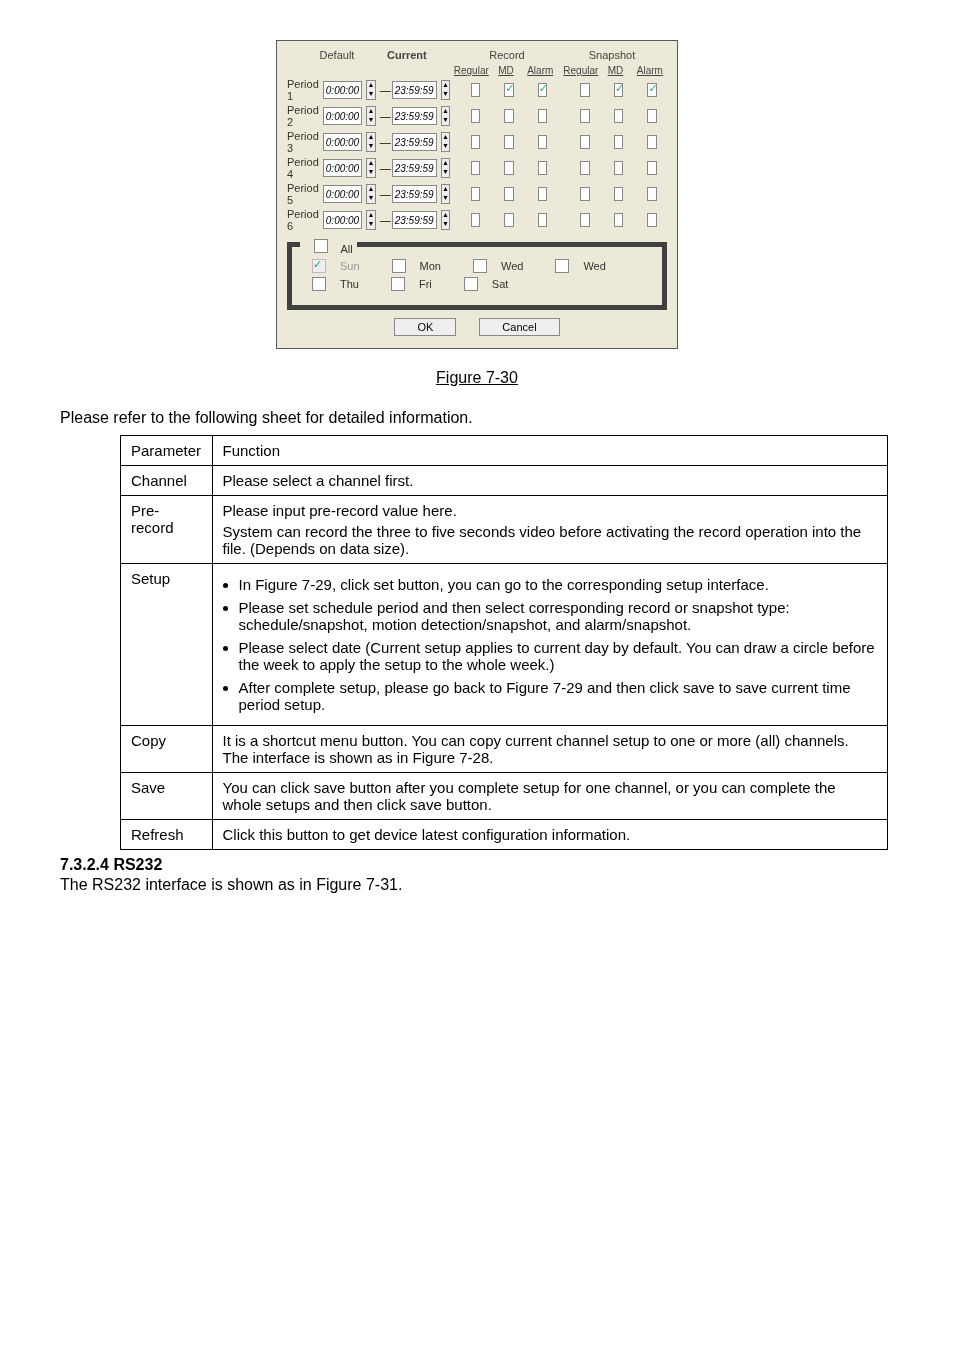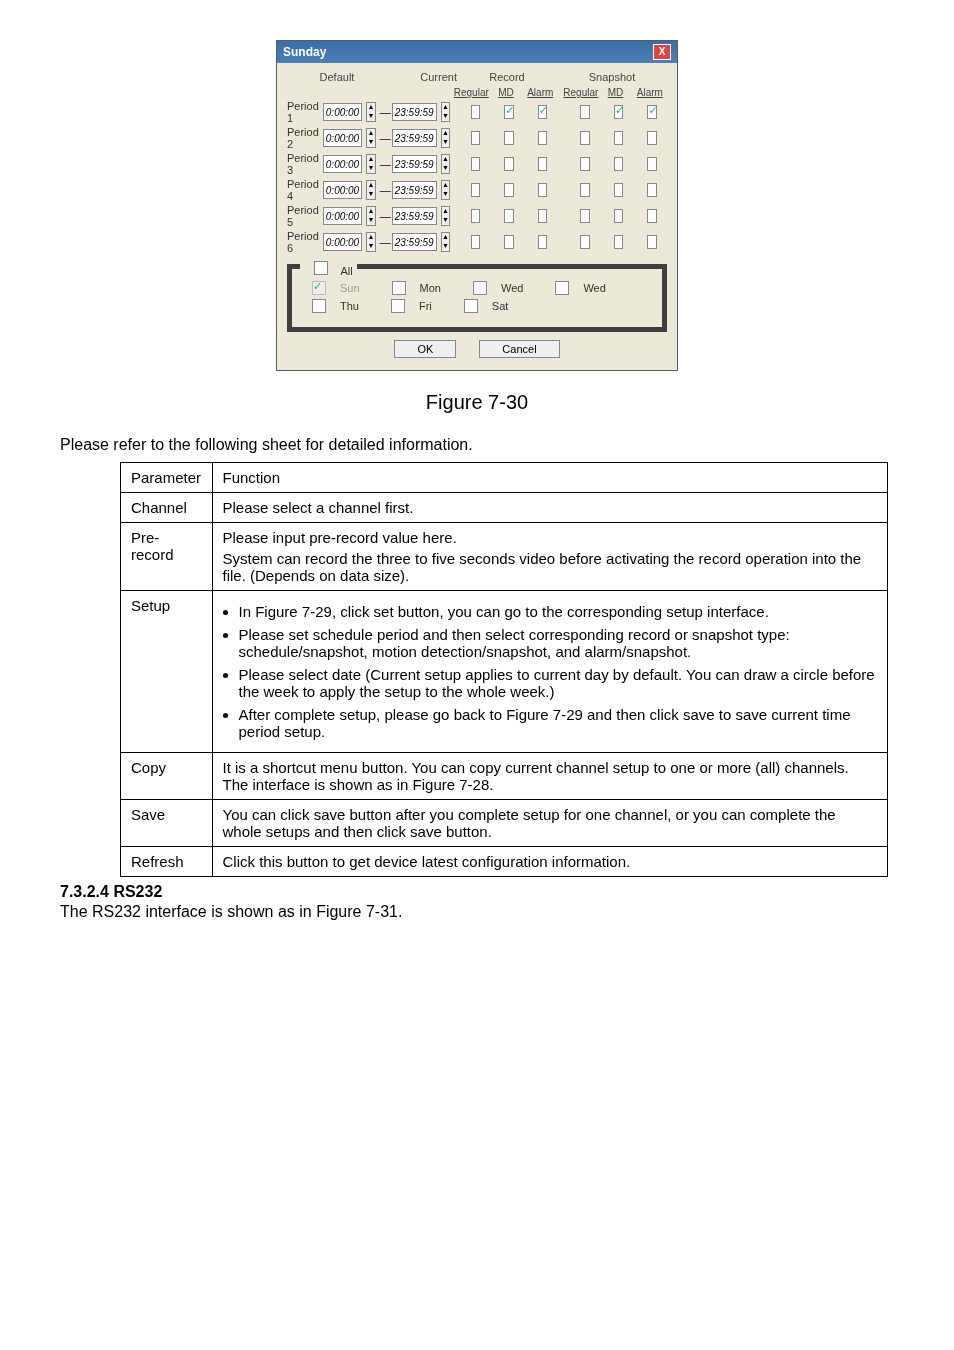--- a/index.html
+++ b/index.html
@@ -44,21 +44,21 @@
   .inner {
     padding: 8px 10px 12px 10px;
   }
 
   .header-row {
     display: flex;
     align-items: flex-end;
     margin-bottom: 4px;
   }
   .col-default { width: 100px; text-align: center; color:#444; }
-  .col-current { width: 70px; text-align: right; color:#444; }
+  .col-current { width: 70px; text-align: left; color:#444;font-weight:bold; }
   .col-record  { width: 100px; text-align: center; color:#444; }
   .col-snap    { width: 110px; text-align: center; color:#444; }
 
   .sub-row {
     display:flex;
     font-size:10px;
     color:#444;
     margin-bottom:2px;
     text-decoration:underline;
   }
@@ -135,21 +135,21 @@
   .btn {
     display:inline-block;
     border:1px solid #888;
     background:#efefef;
     padding:2px 22px;
     margin:0 10px;
     font-size:11px;
   }
 
   
-  .figcap { text-align:center; margin: 16px 0 22px 0; font-size:20px;}
+  .figcap { text-align:center; margin: 16px 0 22px 0; font-size:16px;text-decoration:underline;}
 
   .intro { margin: 0 0 8px 0; font-size:16px;}
 
   
   table.param {
     border-collapse: collapse;
     margin-left: 60px;
     width: 768px;
     font-size: 15px;
   }
@@ -163,24 +163,20 @@
   ul.bul { margin:4px 0 4px 16px; padding:0;}
   ul.bul li { margin:6px 0; list-style-type: disc;}
 
   .sec-head { font-size:16px; margin:6px 0 2px 0;font-weight:bold;}
   .sec-body { font-size:16px; margin:0;}
 </style>
 </head>
 <body>
 
 <div class="dialog">
-  <div class="title-bar">
-    <span>Sunday</span>
-    <span class="close-btn">X</span>
-  </div>
   <div class="inner">
     <div class="header-row">
       <div class="col-default">Default</div>
       <div class="col-current">Current</div>
       <div class="col-record">Record</div>
       <div class="col-snap">Snapshot</div>
     </div>
     <div class="sub-row">
       <div class="sub-spacer"></div>
       <div class="sub-cell">Regular</div>

